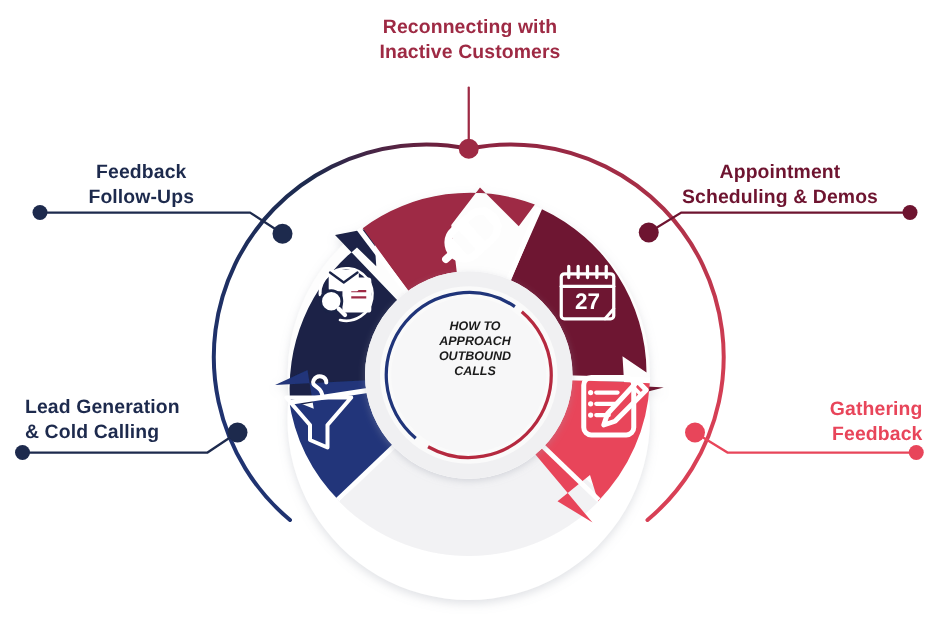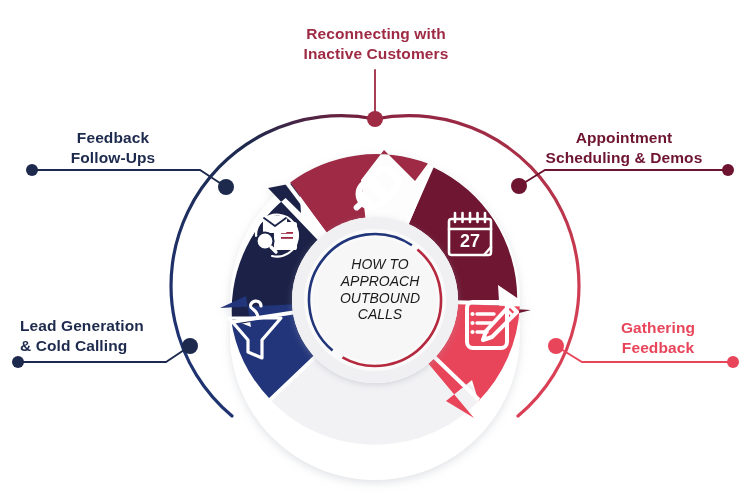--- a/index.html
+++ b/index.html
@@ -13,30 +13,30 @@
 
   .label{
     position:absolute;
     font-weight:bold;
     font-size:15.5px;
     line-height:1.28;
     letter-spacing:.1px;
     white-space:pre-line;
   }
   .label-tl{left:38px;top:128px;width:150px;text-align:center;color:#1d2a4d;}
-  .label-t {left:280px;top:24px;width:192px;text-align:center;color:#9e2a44;}
+  .label-t {left:280px;top:12px;width:192px;text-align:center;color:#9e2a44;}
   .label-tr{left:524px;top:128px;width:200px;text-align:center;color:#6e1430;}
   .label-bl{left:20px;top:316px;width:180px;color:#1d2a4d;}
-  .label-br{left:578px;top:318px;width:160px;text-align:center;color:#e8455a;}
+  .label-br{left:578px;top:318px;width:160px;text-align:right;color:#e8455a;}
 
   .center-text{
     position:absolute;left:318px;top:256px;width:124px;
     text-align:center;
-    font-style:italic;font-weight:normal;
-    font-size:14px;line-height:1.2;
+    font-style:italic;font-weight:bold;
+    font-size:10px;line-height:1.2;
     color:#1b1b1b;white-space:pre-line;
   }
 </style>
 </head>
 <body>
 
 <div id="stage">
 
   <svg width="750" height="500" viewBox="0 0 750 500">
     <defs>

